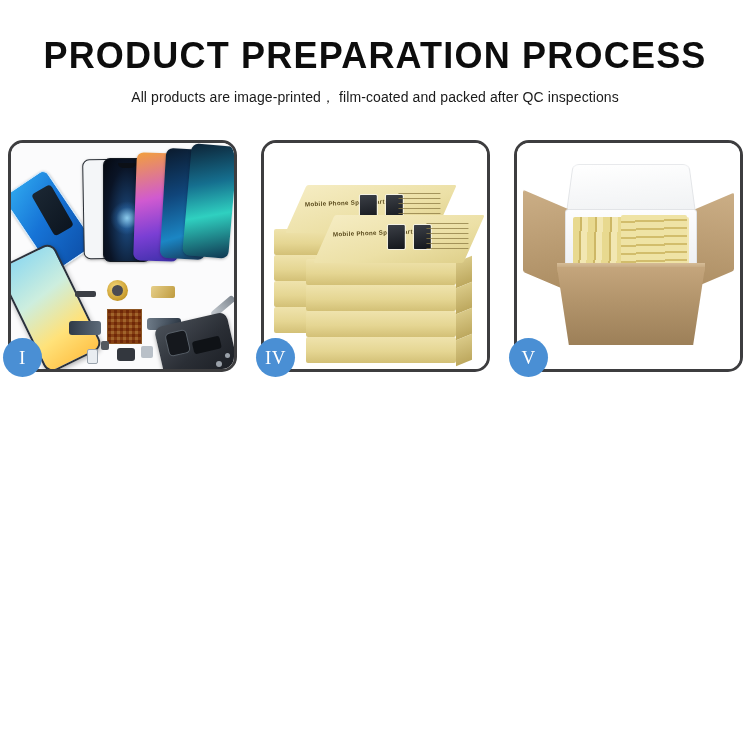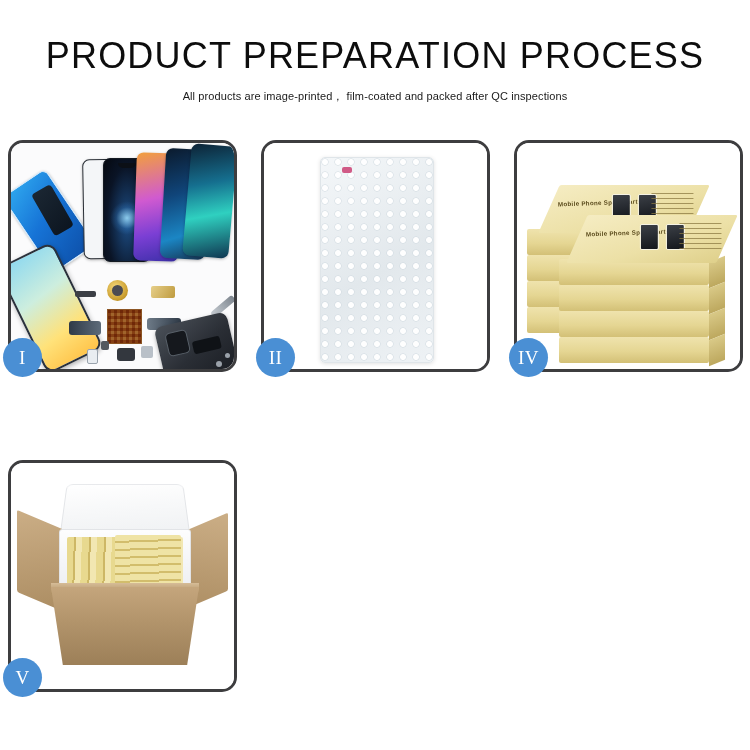--- a/index.html
+++ b/index.html
@@ -11,29 +11,29 @@
     font-family: "Liberation Sans", sans-serif;
     overflow: hidden;
   }
 
   .page { position: relative; width: 750px; height: 750px; background: #fff; }
 
   
   .header { position: absolute; left: 0; top: 0; width: 750px; text-align: center; }
   .title {
     font-size: 36px;
-    font-weight: 400;
+    font-weight: 700;
     letter-spacing: 1.2px;
     color: #0d0d0d;
     line-height: 1;
     padding-top: 38px;
     white-space: nowrap;
   }
   .subtitle {
-    font-size: 11px;
+    font-size: 14px;
     font-weight: 400;
     color: #1a1a1a;
     padding-top: 15px;
     letter-spacing: .1px;
     white-space: nowrap;
   }
 
   
   .grid {
     position: absolute;
@@ -445,33 +445,20 @@
         <div class="part pt-cam"></div>
         <div class="part pt-small2"></div>
         <div class="part pt-tool"></div>
         <div class="part pt-housing"></div>
         <div class="part pt-screw1"></div>
         <div class="part pt-screw2"></div>
       </div>
       <div class="badge">I</div>
     </div>
 
-    <div class="panel">
-      <div class="panel-inner p2">
-        <div class="lcd-inside"></div>
-        <div class="lcd-flex"></div>
-        <div class="lcd-conn"></div>
-        <div class="lcd-tab"></div>
-        <div class="lcd-gold1"></div>
-        <div class="lcd-gold2"></div>
-        <div class="bubble-bag"></div>
-        <div class="lcd-pink"></div>
-      </div>
-      <div class="badge">II</div>
-    </div>
 
 
     <div class="panel">
       <div class="panel-inner p4">
         <div class="stack">
           <div class="bx" style="left:4px;  top:62px;">
               <span class="side"></span>
             </div>
           <div class="bx" style="left:4px;  top:88px;">
               <span class="side"></span>

